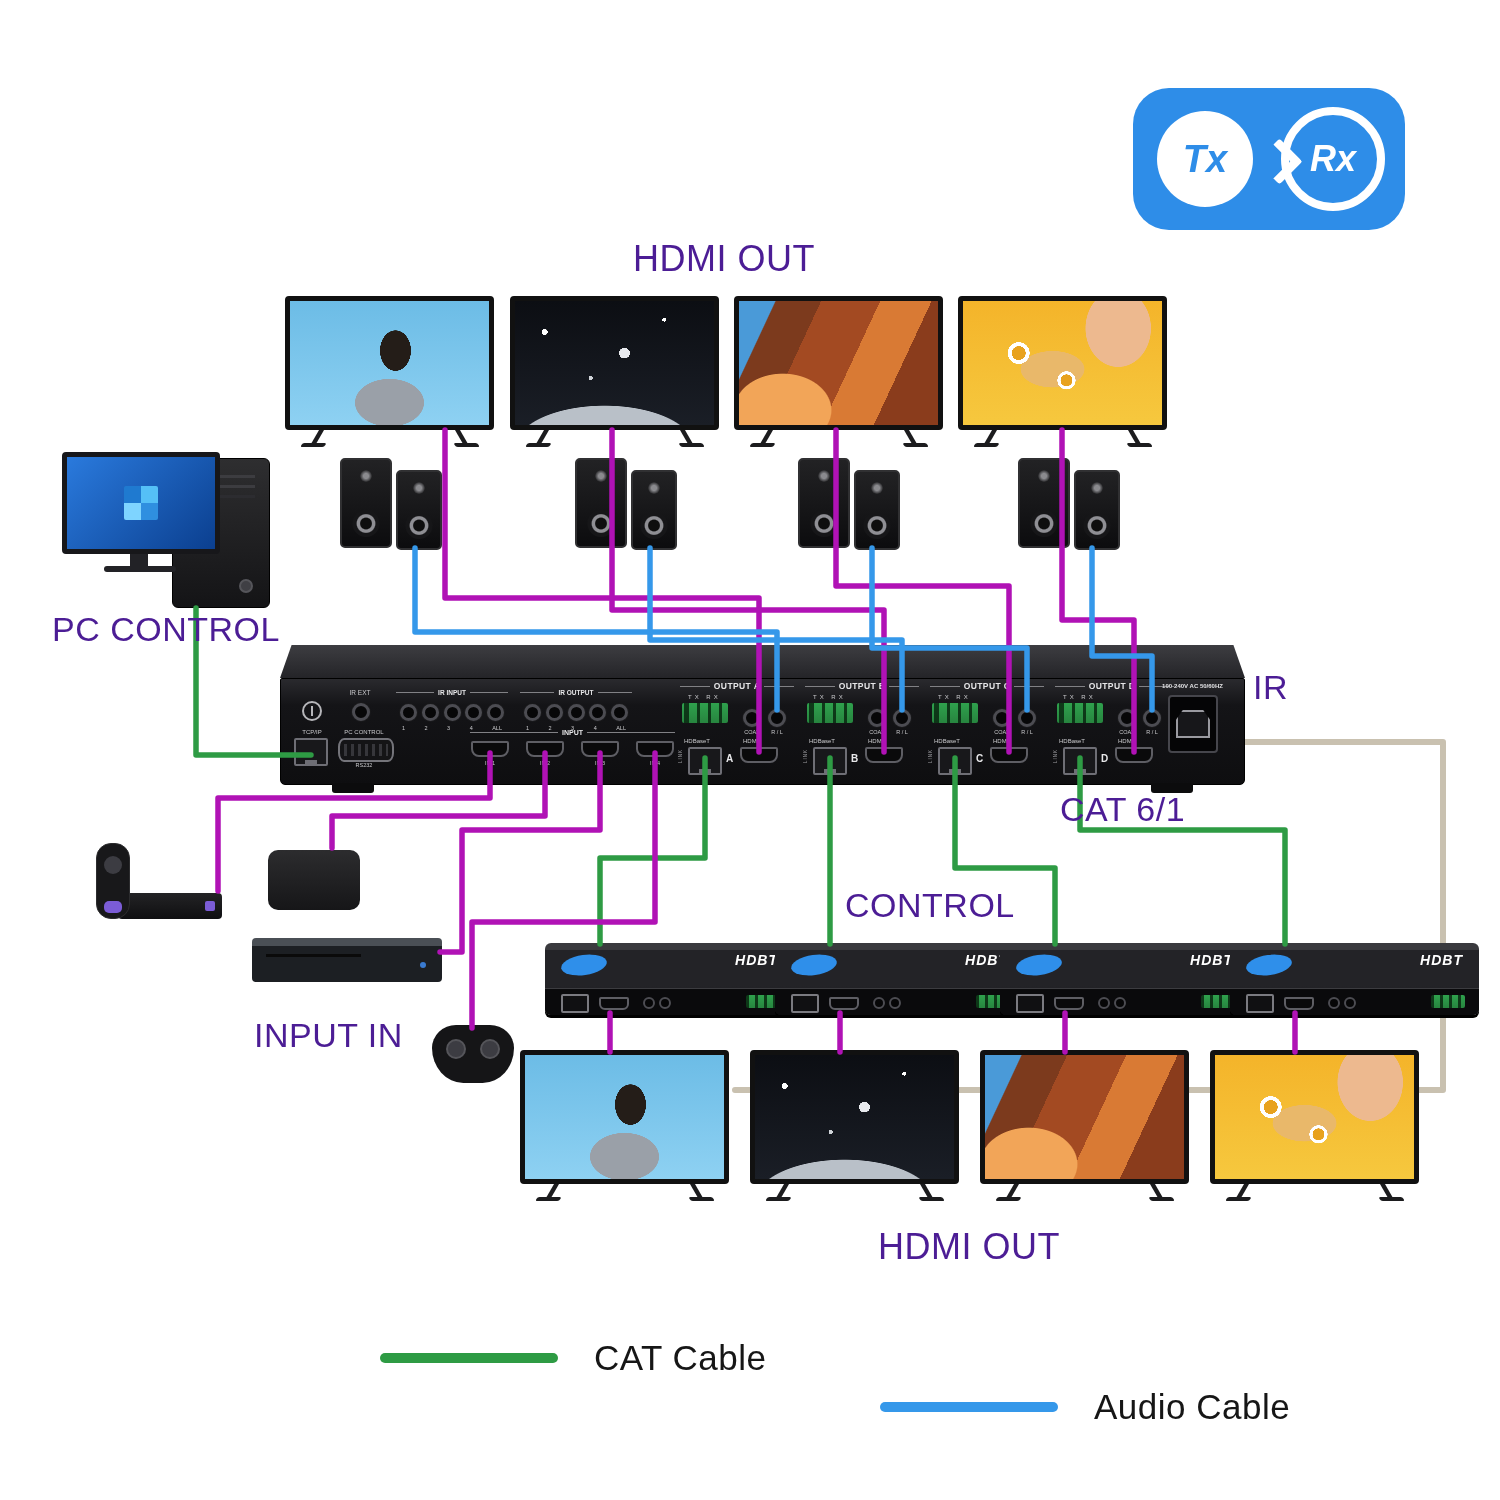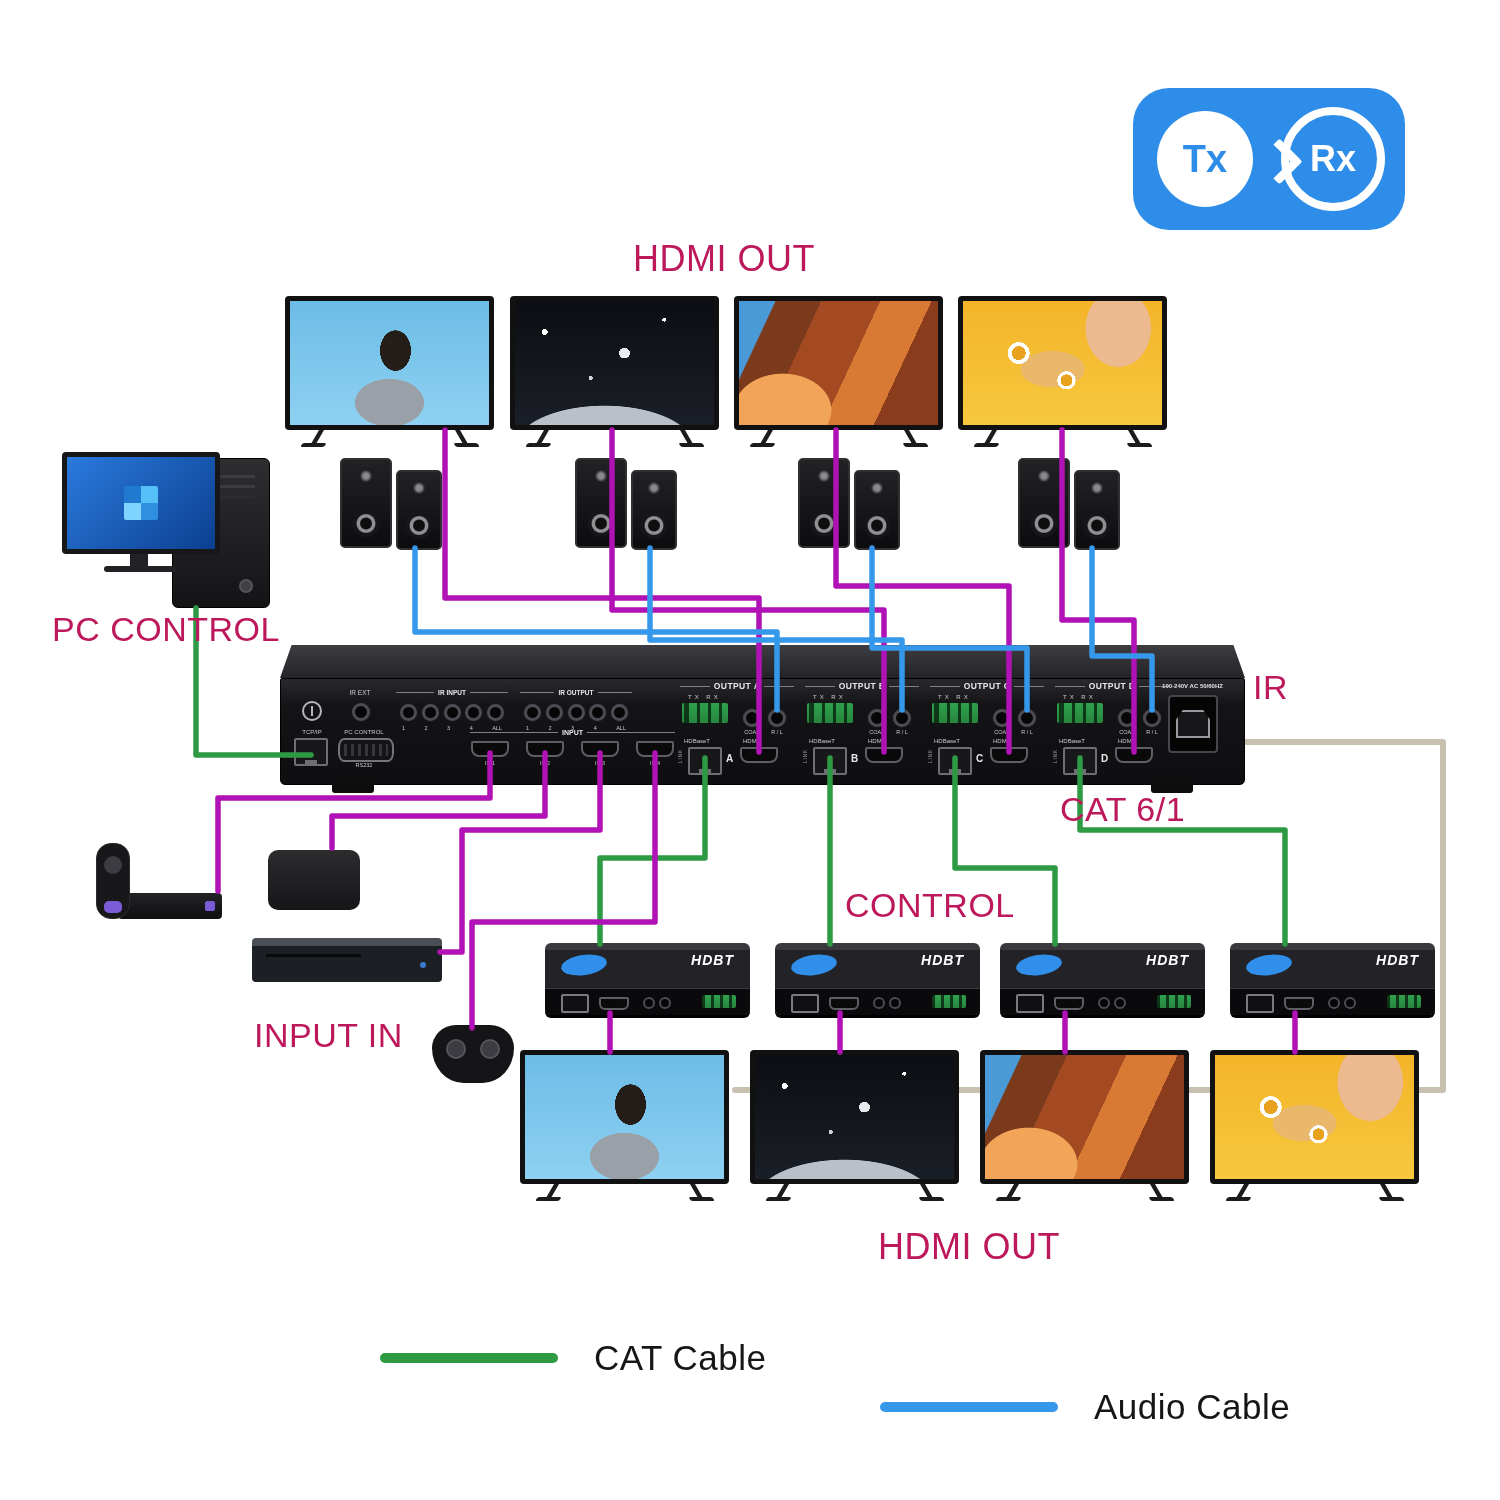--- a/index.html
+++ b/index.html
@@ -9,25 +9,25 @@
   
   .svg-under{position:absolute;inset:0;z-index:2;pointer-events:none;}
   .svg-over{position:absolute;inset:0;z-index:20;pointer-events:none;}
   polyline{fill:none;stroke-width:5.5;stroke-linejoin:round;stroke-linecap:round;}
   .c-cat{stroke:#2e9b44;}
   .c-hdmi{stroke:#b012b5;}
   .c-ir{stroke:#c9c1b0;stroke-width:6;}
   .c-audio{stroke:#3598ea;}
 
   .dev{position:absolute;z-index:10;}
-  .lab{position:absolute;z-index:30;font-size:34px;color:#be185d;letter-spacing:.5px;white-space:nowrap;}
+  .lab{position:absolute;z-index:30;font-size:34px;color:#4c1d95;letter-spacing:.5px;white-space:nowrap;}
   .lab.big{font-size:36px;}
 
   
-  .badge{position:absolute;left:1133px;top:88px;width:272px;height:142px;border-radius:36px;z-index:30;background:#2e8de8;}
+  .badge{position:absolute;left:1133px;top:88px;width:272px;height:142px;border-radius:36px;z-index:30;background:#2e8de8;font-style:italic;}
   .badge-tx{position:absolute;left:24px;top:23px;width:96px;height:96px;border-radius:50%;background:#fff;
             display:flex;align-items:center;justify-content:center;font-size:38px;font-weight:bold;color:#2e8de8;}
   .badge-arrow{position:absolute;left:130px;top:57px;width:24px;height:24px;
                border-top:9px solid #fff;border-right:9px solid #fff;transform:rotate(45deg);border-radius:4px;}
   .badge-rx{position:absolute;right:20px;top:19px;width:88px;height:88px;border:8px solid #fff;border-radius:50%;
             display:flex;align-items:center;justify-content:center;font-size:36px;font-weight:bold;color:#fff;}
 
   
   .tv{position:absolute;width:209px;height:152px;z-index:10;}
   .screen{position:absolute;left:0;top:0;width:199px;height:124px;border:5px solid #111;border-radius:4px;}
@@ -149,21 +149,21 @@
   .bluray{position:absolute;left:252px;top:938px;width:190px;height:44px;z-index:10;border-radius:4px;
        background:linear-gradient(180deg,#4a4f55 0 18%, #1c1f23 19% 100%);}
   .bluray::before{content:"";position:absolute;left:14px;top:16px;width:95px;height:3px;background:#0a0a0a;}
   .bluray::after{content:"";position:absolute;right:16px;top:24px;width:6px;height:6px;border-radius:50%;background:#3a7bd0;}
   .ctrl{position:absolute;left:432px;top:1025px;width:82px;height:58px;z-index:10;}
   .ctrl-body{position:absolute;inset:0;background:#151517;border-radius:46% 46% 60% 60% / 62% 62% 95% 95%;}
   .ctrl-stick{position:absolute;width:16px;height:16px;border-radius:50%;background:#3c3c42;border:2px solid #55555a;}
 
   
   .rxu{position:absolute;top:943px;width:205px;height:72px;z-index:10;border-radius:6px;
-       background:linear-gradient(180deg,#3a3a3e 0 9%, #232327 10% 60%, #101013 100%);box-shadow:0 3px 0 #000;}
+       background:linear-gradient(180deg,#3a3a3e 0 9%, #232327 10% 60%, #101013 100%);box-shadow:0 3px 0 #000;padding-left:44px;}
   .rx-oval{position:absolute;left:16px;top:12px;width:46px;height:20px;background:#2f8fea;border-radius:50%;transform:rotate(-8deg);}
   .rx-brand{position:absolute;right:16px;top:9px;color:#fff;font-size:14px;font-weight:bold;font-style:italic;letter-spacing:1px;}
   .rx-front{position:absolute;left:0;right:0;bottom:0;height:26px;background:#0a0a0c;border-top:1px solid #3c3c40;
             border-radius:0 0 6px 6px;}
   .rx-rj45{position:absolute;left:16px;top:5px;width:24px;height:15px;background:#101012;border:2px solid #7a7a80;border-radius:2px;}
   .rx-hdmi{position:absolute;left:54px;top:8px;width:26px;height:9px;background:#0a0a0b;border:2px solid #5e5e64;
            border-radius:2px 2px 6px 6px;}
   .rx-jack{position:absolute;top:8px;width:8px;height:8px;border-radius:50%;background:#060607;border:2px solid #4c4c52;}
   .rx-jack.j1{left:98px;}
   .rx-jack.j2{left:114px;}

